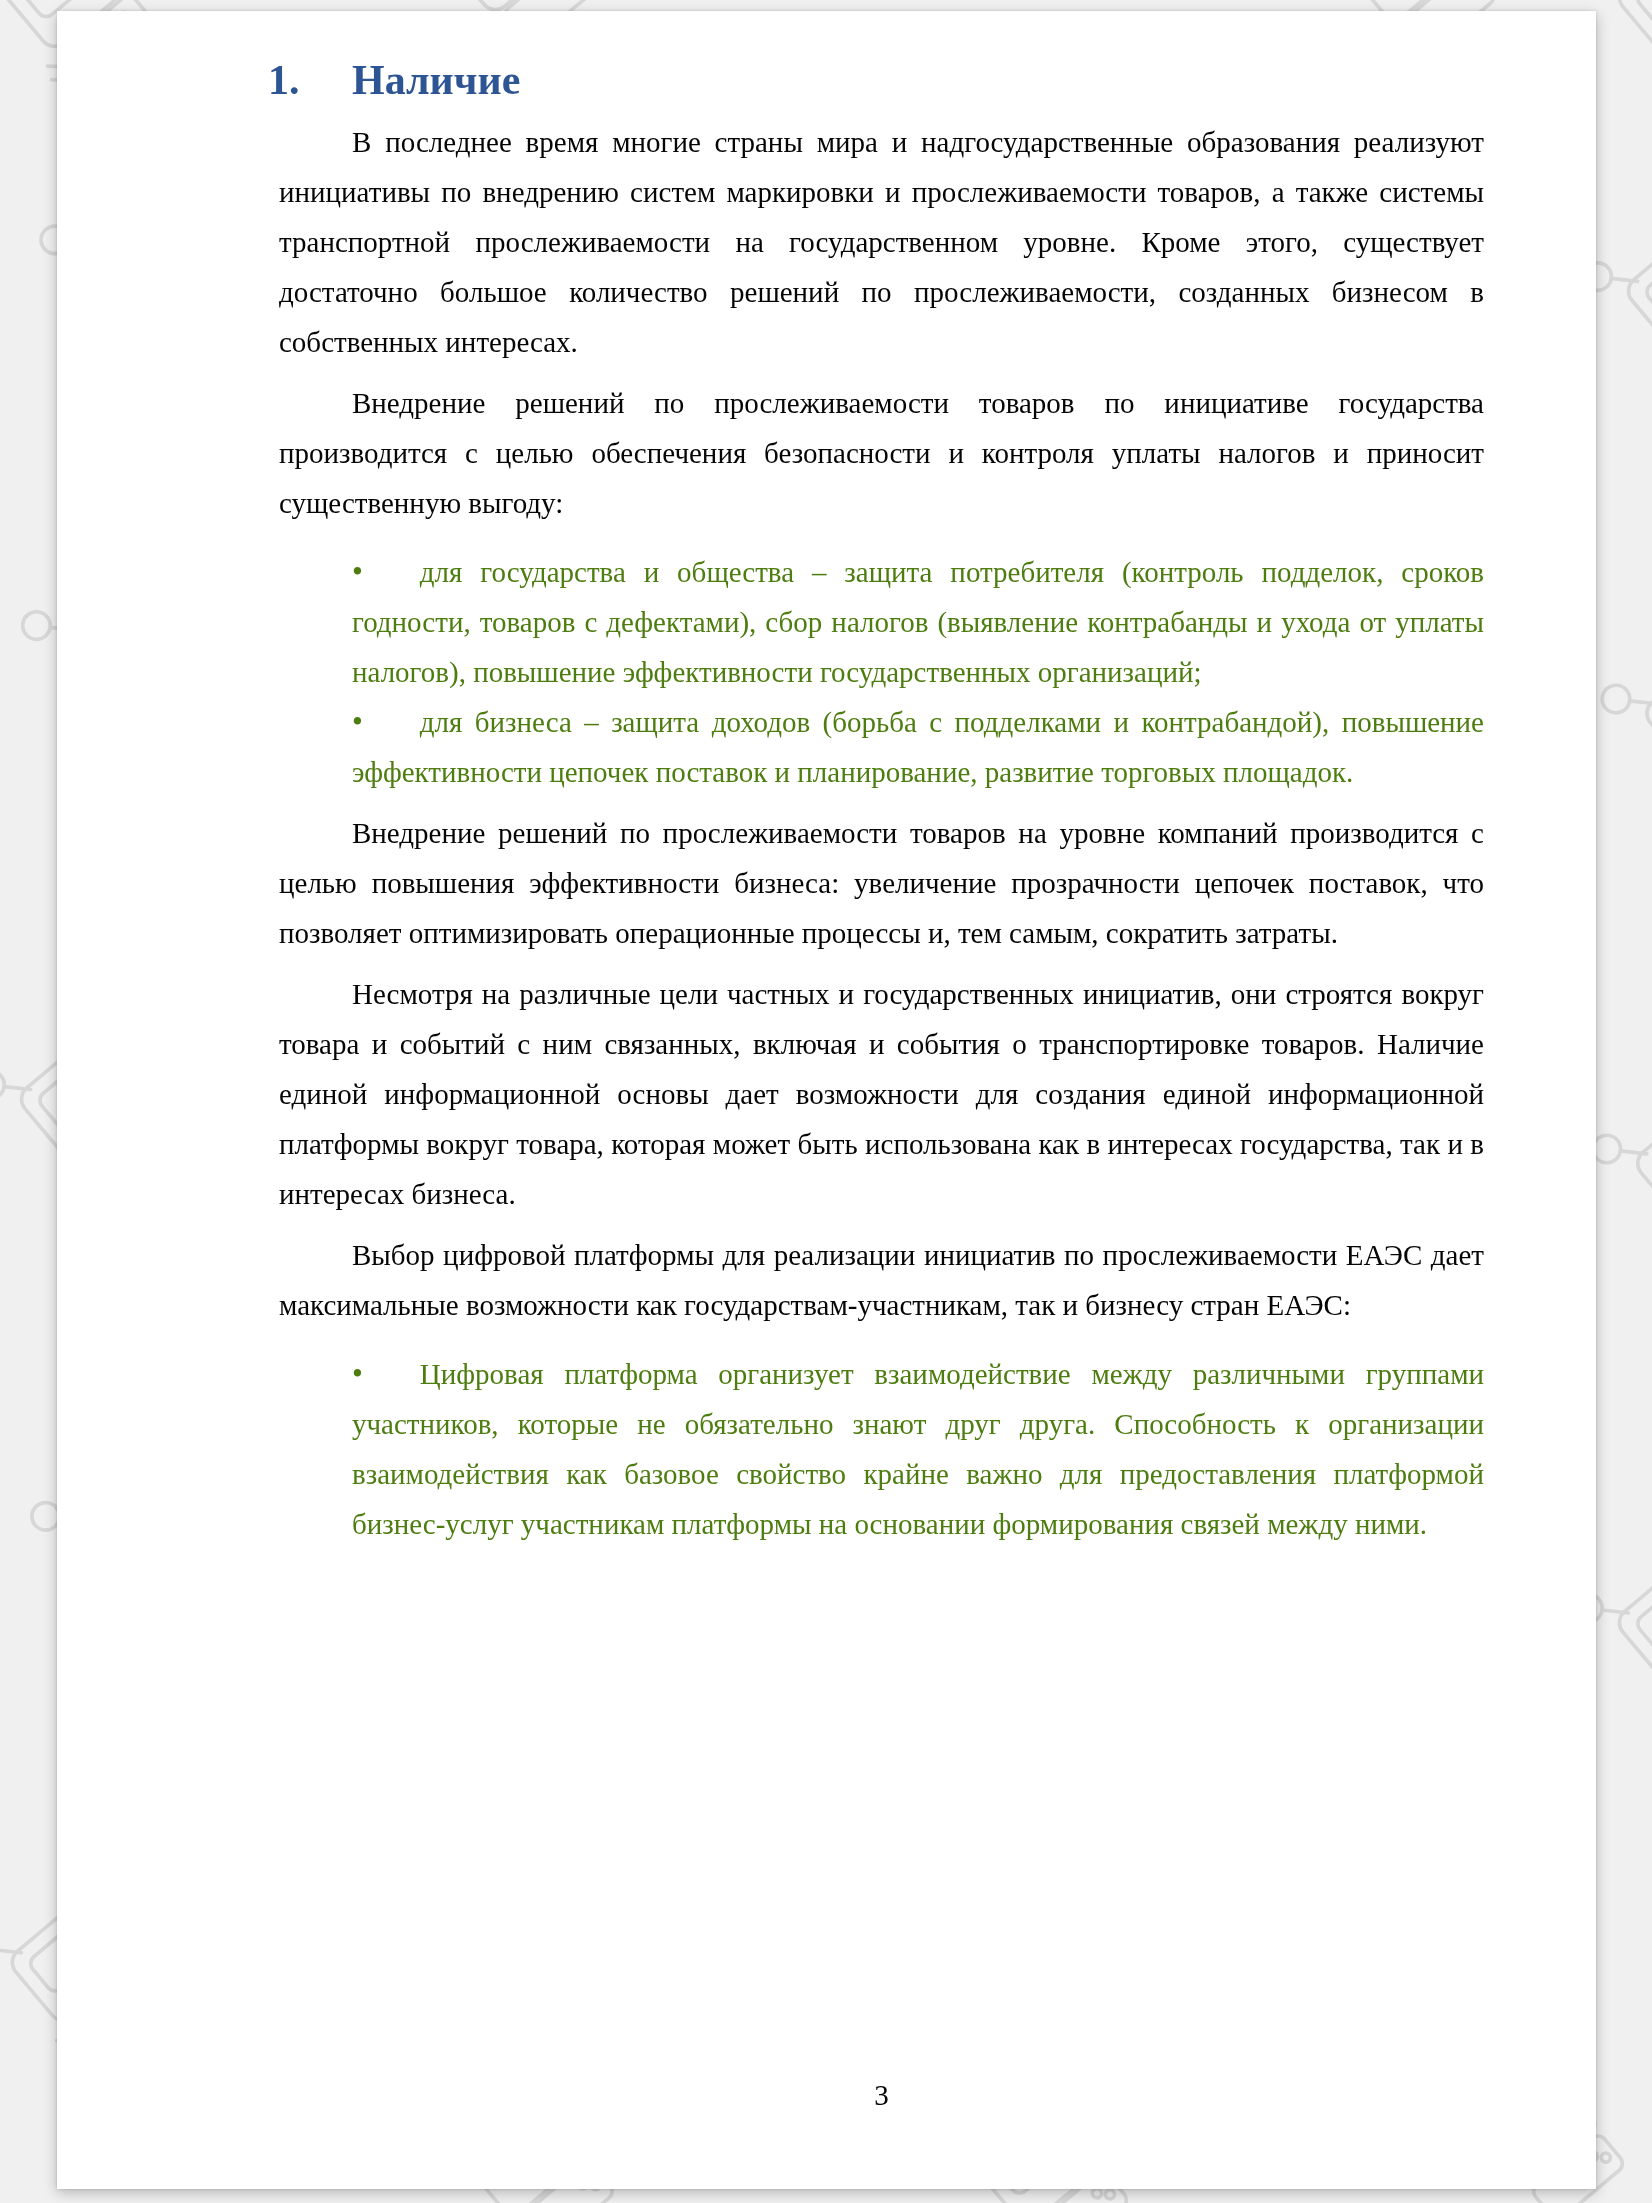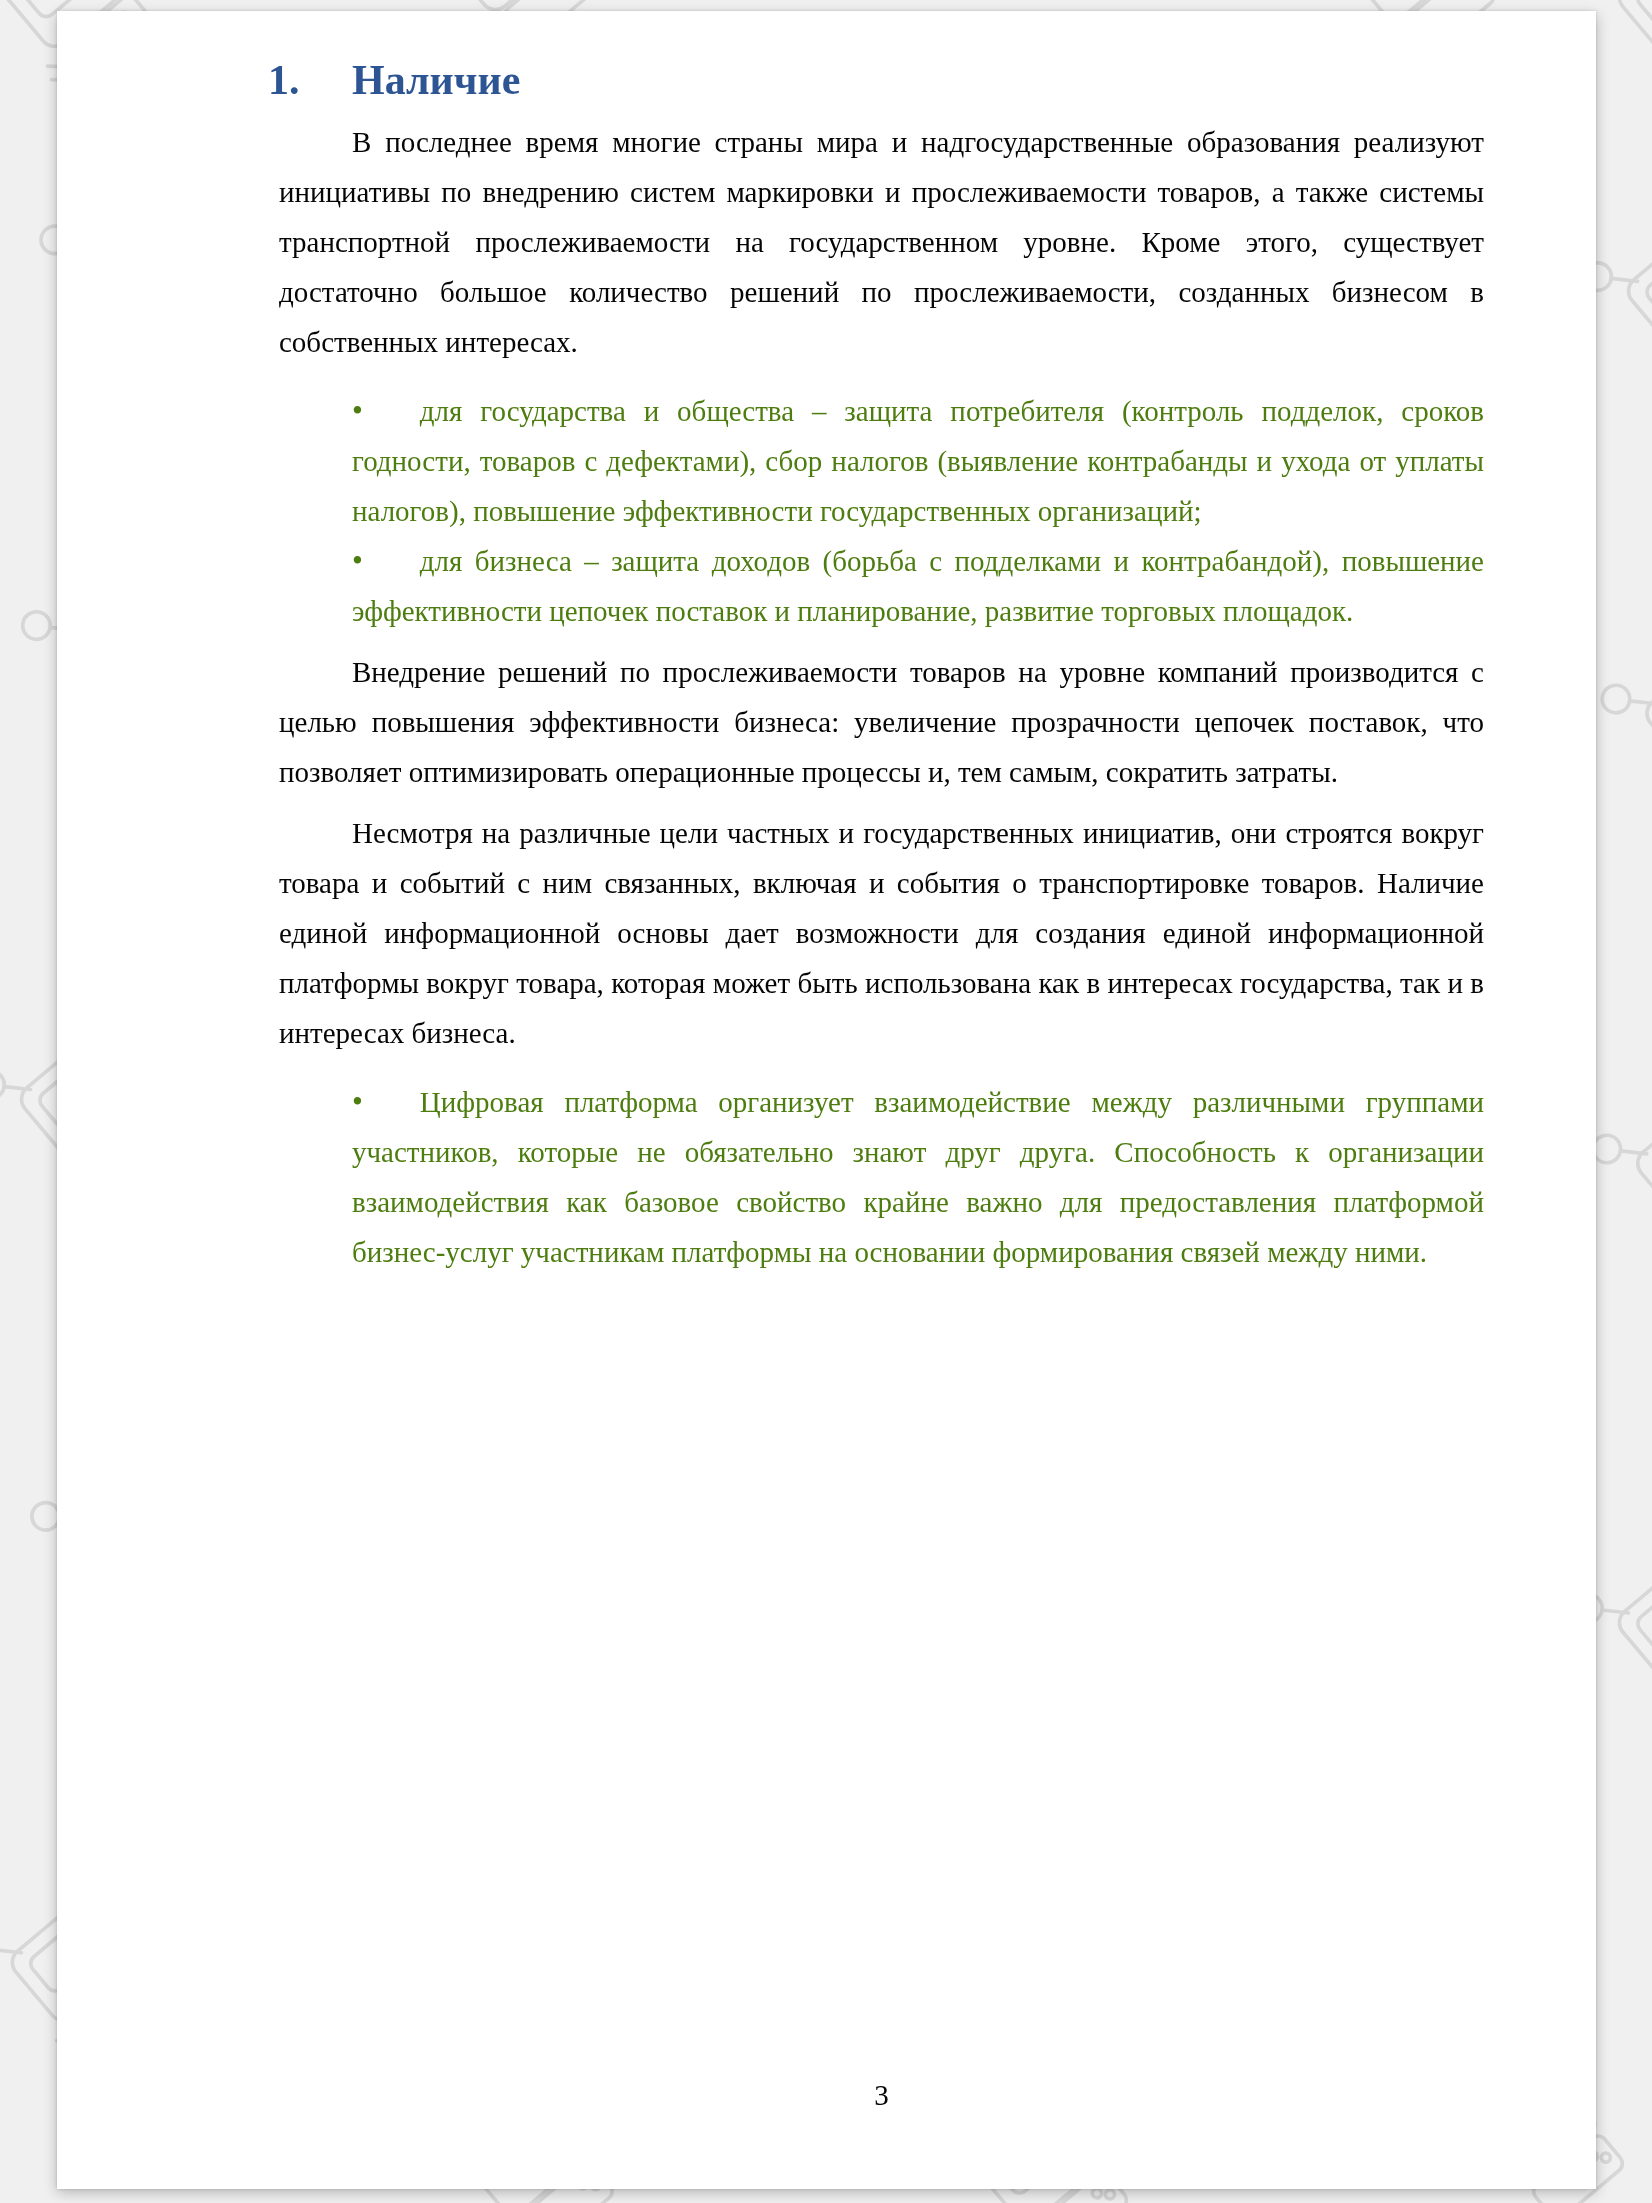--- a/index.html
+++ b/index.html
@@ -141,34 +141,36 @@
 
     <h1 class="section-heading">
       <span class="num">1.</span>
       <span class="title">Наличие</span>
     </h1>
 
     <div class="body-text">
 
       <p>В последнее время многие страны мира и надгосударственные образования реализуют инициативы по внедрению систем маркировки и прослеживаемости товаров, а также системы транспортной прослеживаемости на государственном уровне. Кроме этого, существует достаточно большое количество решений по прослеживаемости, созданных бизнесом в собственных интересах.</p>
 
+      <p>Внедрение решений по прослеживаемости товаров по инициативе государства производится с целью обеспечения безопасности и контроля уплаты налогов и приносит существенную выгоду:</p>
 
       <ul class="bullet-list">
         <li>
           <span class="bullet">•</span><span class="tab"></span><span>для государства и общества – защита потребителя (контроль подделок, сроков годности, товаров с дефектами), сбор налогов (выявление контрабанды и ухода от уплаты налогов), повышение эффективности государственных организаций;</span>
         </li>
         <li>
           <span class="bullet">•</span><span class="tab"></span><span>для бизнеса – защита доходов (борьба с подделками и контрабандой), повышение эффективности цепочек поставок и планирование, развитие торговых площадок.</span>
         </li>
       </ul>
 
       <p>Внедрение решений по прослеживаемости товаров на уровне компаний производится с целью повышения эффективности бизнеса: увеличение прозрачности цепочек поставок, что позволяет оптимизировать операционные процессы и, тем самым, сократить затраты.</p>
 
       <p>Несмотря на различные цели частных и государственных инициатив, они строятся вокруг товара и событий с ним связанных, включая и события о транспортировке товаров. Наличие единой информационной основы дает возможности для создания единой информационной платформы вокруг товара, которая может быть использована как в интересах государства, так и в интересах бизнеса.</p>
 
+      <p>Выбор цифровой платформы для реализации инициатив по прослеживаемости ЕАЭС дает максимальные возможности как государствам-участникам, так и бизнесу стран ЕАЭС:</p>
 
       <ul class="bullet-list">
         <li>
           <span class="bullet">•</span><span class="tab"></span><span>Цифровая платформа организует взаимодействие между различными группами участников, которые не обязательно знают друг друга. Способность к организации взаимодействия как базовое свойство крайне важно для предоставления платформой бизнес-услуг участникам платформы на основании формирования связей между ними.</span>
         </li>
       </ul>
 
     </div>
   </div>
 

